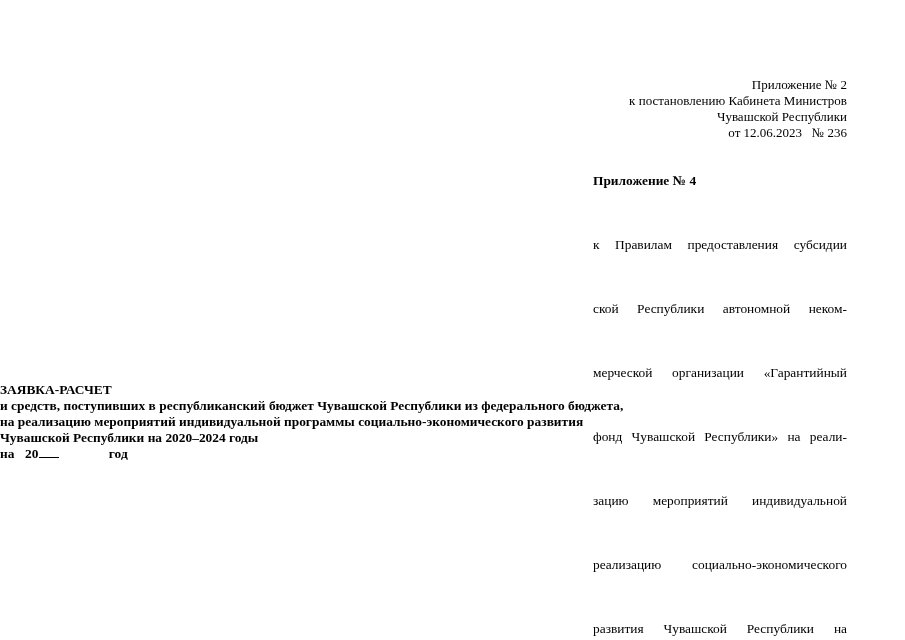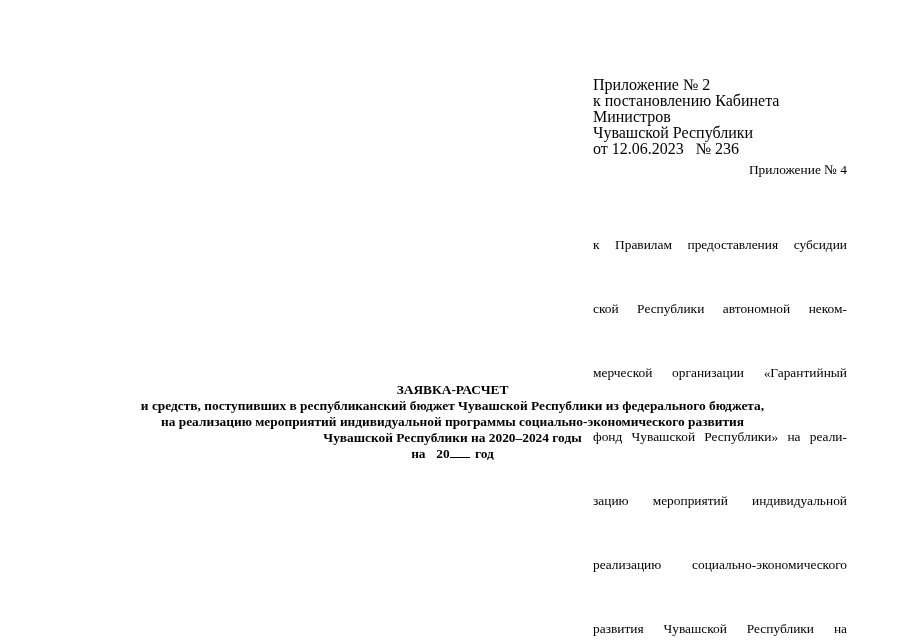--- a/index.html
+++ b/index.html
@@ -2,37 +2,37 @@
 <html><head>
   <meta charset="utf-8">
   <style>
     html, body { margin: 0; padding: 0; }
     body {
       width: 905px; height: 640px; background: #ffffff; position: relative; overflow: hidden;
       font-family: "Liberation Serif", "DejaVu Serif", serif; color: #000;
     }
     .appendix1 {
       position: absolute; left: 593px; top: 77px; width: 254px;
-      text-align: left; font-size: 16px; line-height: 16px;
+      text-align: right; font-size: 13px; line-height: 16px;
     }
     .appendix2-title {
-      position: absolute; left: 593px; top: 162px; width: 254px;
-      text-align: right; font-size: 13.4px; line-height: 16px;
+      position: absolute; left: 593px; top: 173px; width: 254px;
+      text-align: left; font-size: 13.4px; line-height: 16px; font-weight: bold;
     }
     .appendix2-body {
       position: absolute; left: 593px; top: 189px; width: 254px;
       font-size: 13.4px; line-height: 16px;
     }
     .appendix2-body .jl {
       display: block; text-align: justify; text-align-last: justify; white-space: nowrap; margin-top: 48px;
     }
     .appendix2-body .cl { display: block; text-align: center; }
     .title-block {
       position: absolute; left: 0; top: 382px; width: 905px;
-      text-align: center; font-weight: bold; font-size: 13.4px; line-height: 16px;
+      text-align: left; font-weight: bold; font-size: 13.4px; line-height: 16px;
     }
     .title-block .line { display: block; }
     .year-line { word-spacing: 2px; }
     .blank { display: inline-block; width: 20px; border-bottom: 1px solid #000; height: 11px; vertical-align: baseline; }
   </style>
 </head>
 <body>
 
 <div class="appendix1">
   <div>Приложение № 2</div>
@@ -51,14 +51,14 @@
   <span class="jl">реализацию социально-экономического</span>
   <span class="jl">развития Чувашской Республики на</span>
   <span class="cl">2020–2024 годы</span>
 </div>
 
 <div class="title-block">
   <span class="line">ЗАЯВКА-РАСЧЕТ</span>
   <span class="line">и средств, поступивших в республиканский бюджет Чувашской Республики из федерального бюджета,</span>
   <span class="line">на реализацию мероприятий индивидуальной программы социально-экономического развития</span>
   <span class="line">Чувашской Республики на 2020–2024 годы</span>
-  <span class="line year-line"><span style="white-space:pre;">на  20</span><span class="blank"></span><span style="white-space:pre;"> год</span></span>
+  <span class="line year-line"><span style="white-space:pre;">на  20</span><span class="blank"></span><span style="white-space:pre;margin-left:45px;"> год</span></span>
 </div>
 
 </body></html>

